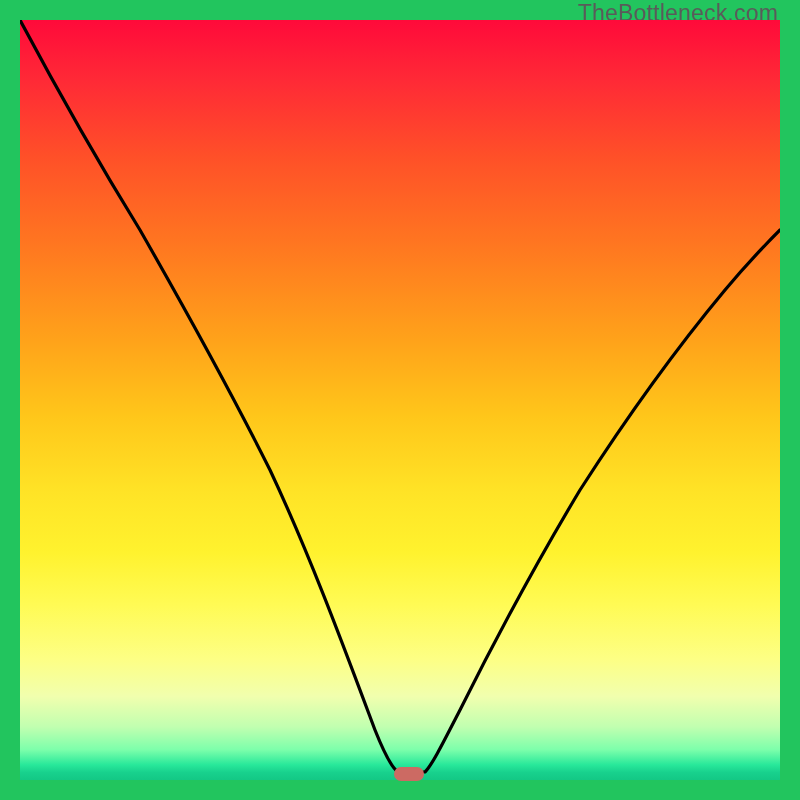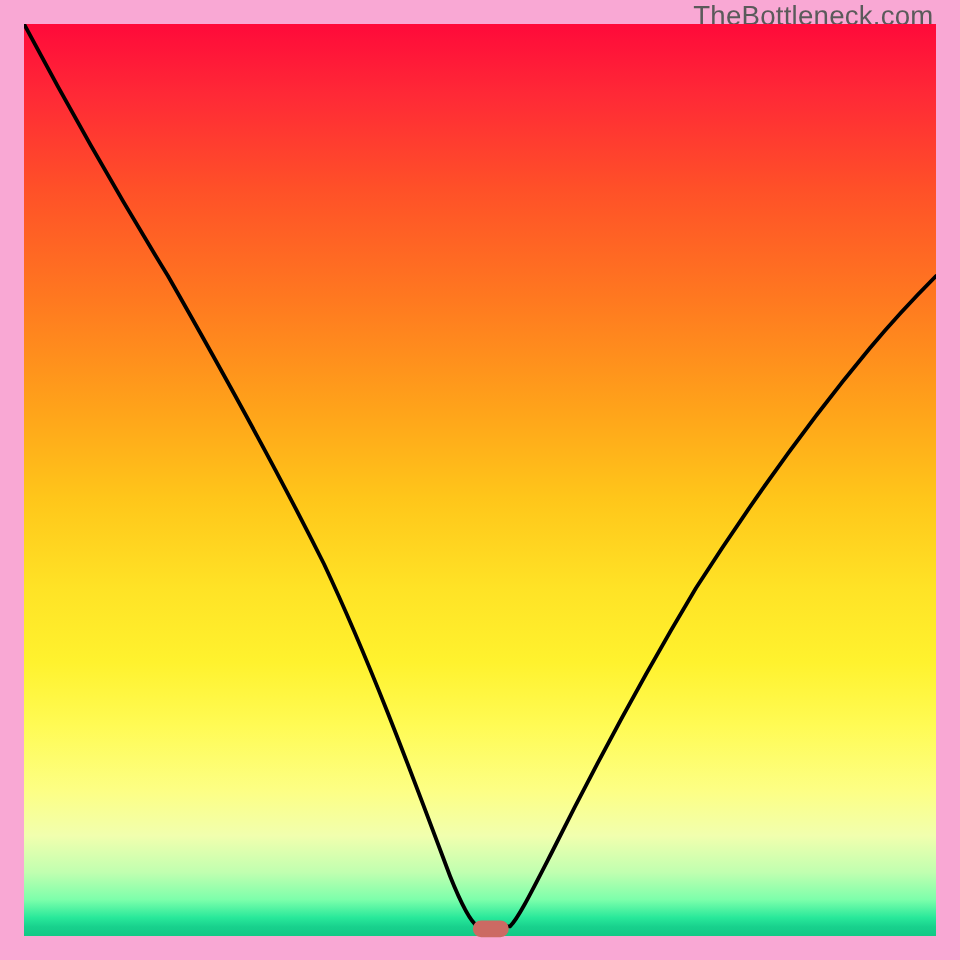--- a/index.html
+++ b/index.html
@@ -8,21 +8,21 @@
     width: 800px;
     height: 800px;
     background: #000;
     overflow: hidden;
     font-family: Arial, Helvetica, sans-serif;
   }
   .frame {
     position: relative;
     width: 800px;
     height: 800px;
-    background: #f9a8d4;
+    background: #22c55e;
   }
   .plot {
     position: absolute;
     left: 20px;
     top: 20px;
     width: 760px;
     height: 760px;
     background: linear-gradient(to bottom,
       #ff0a3a 0%,
       #ff2a36 8%,

